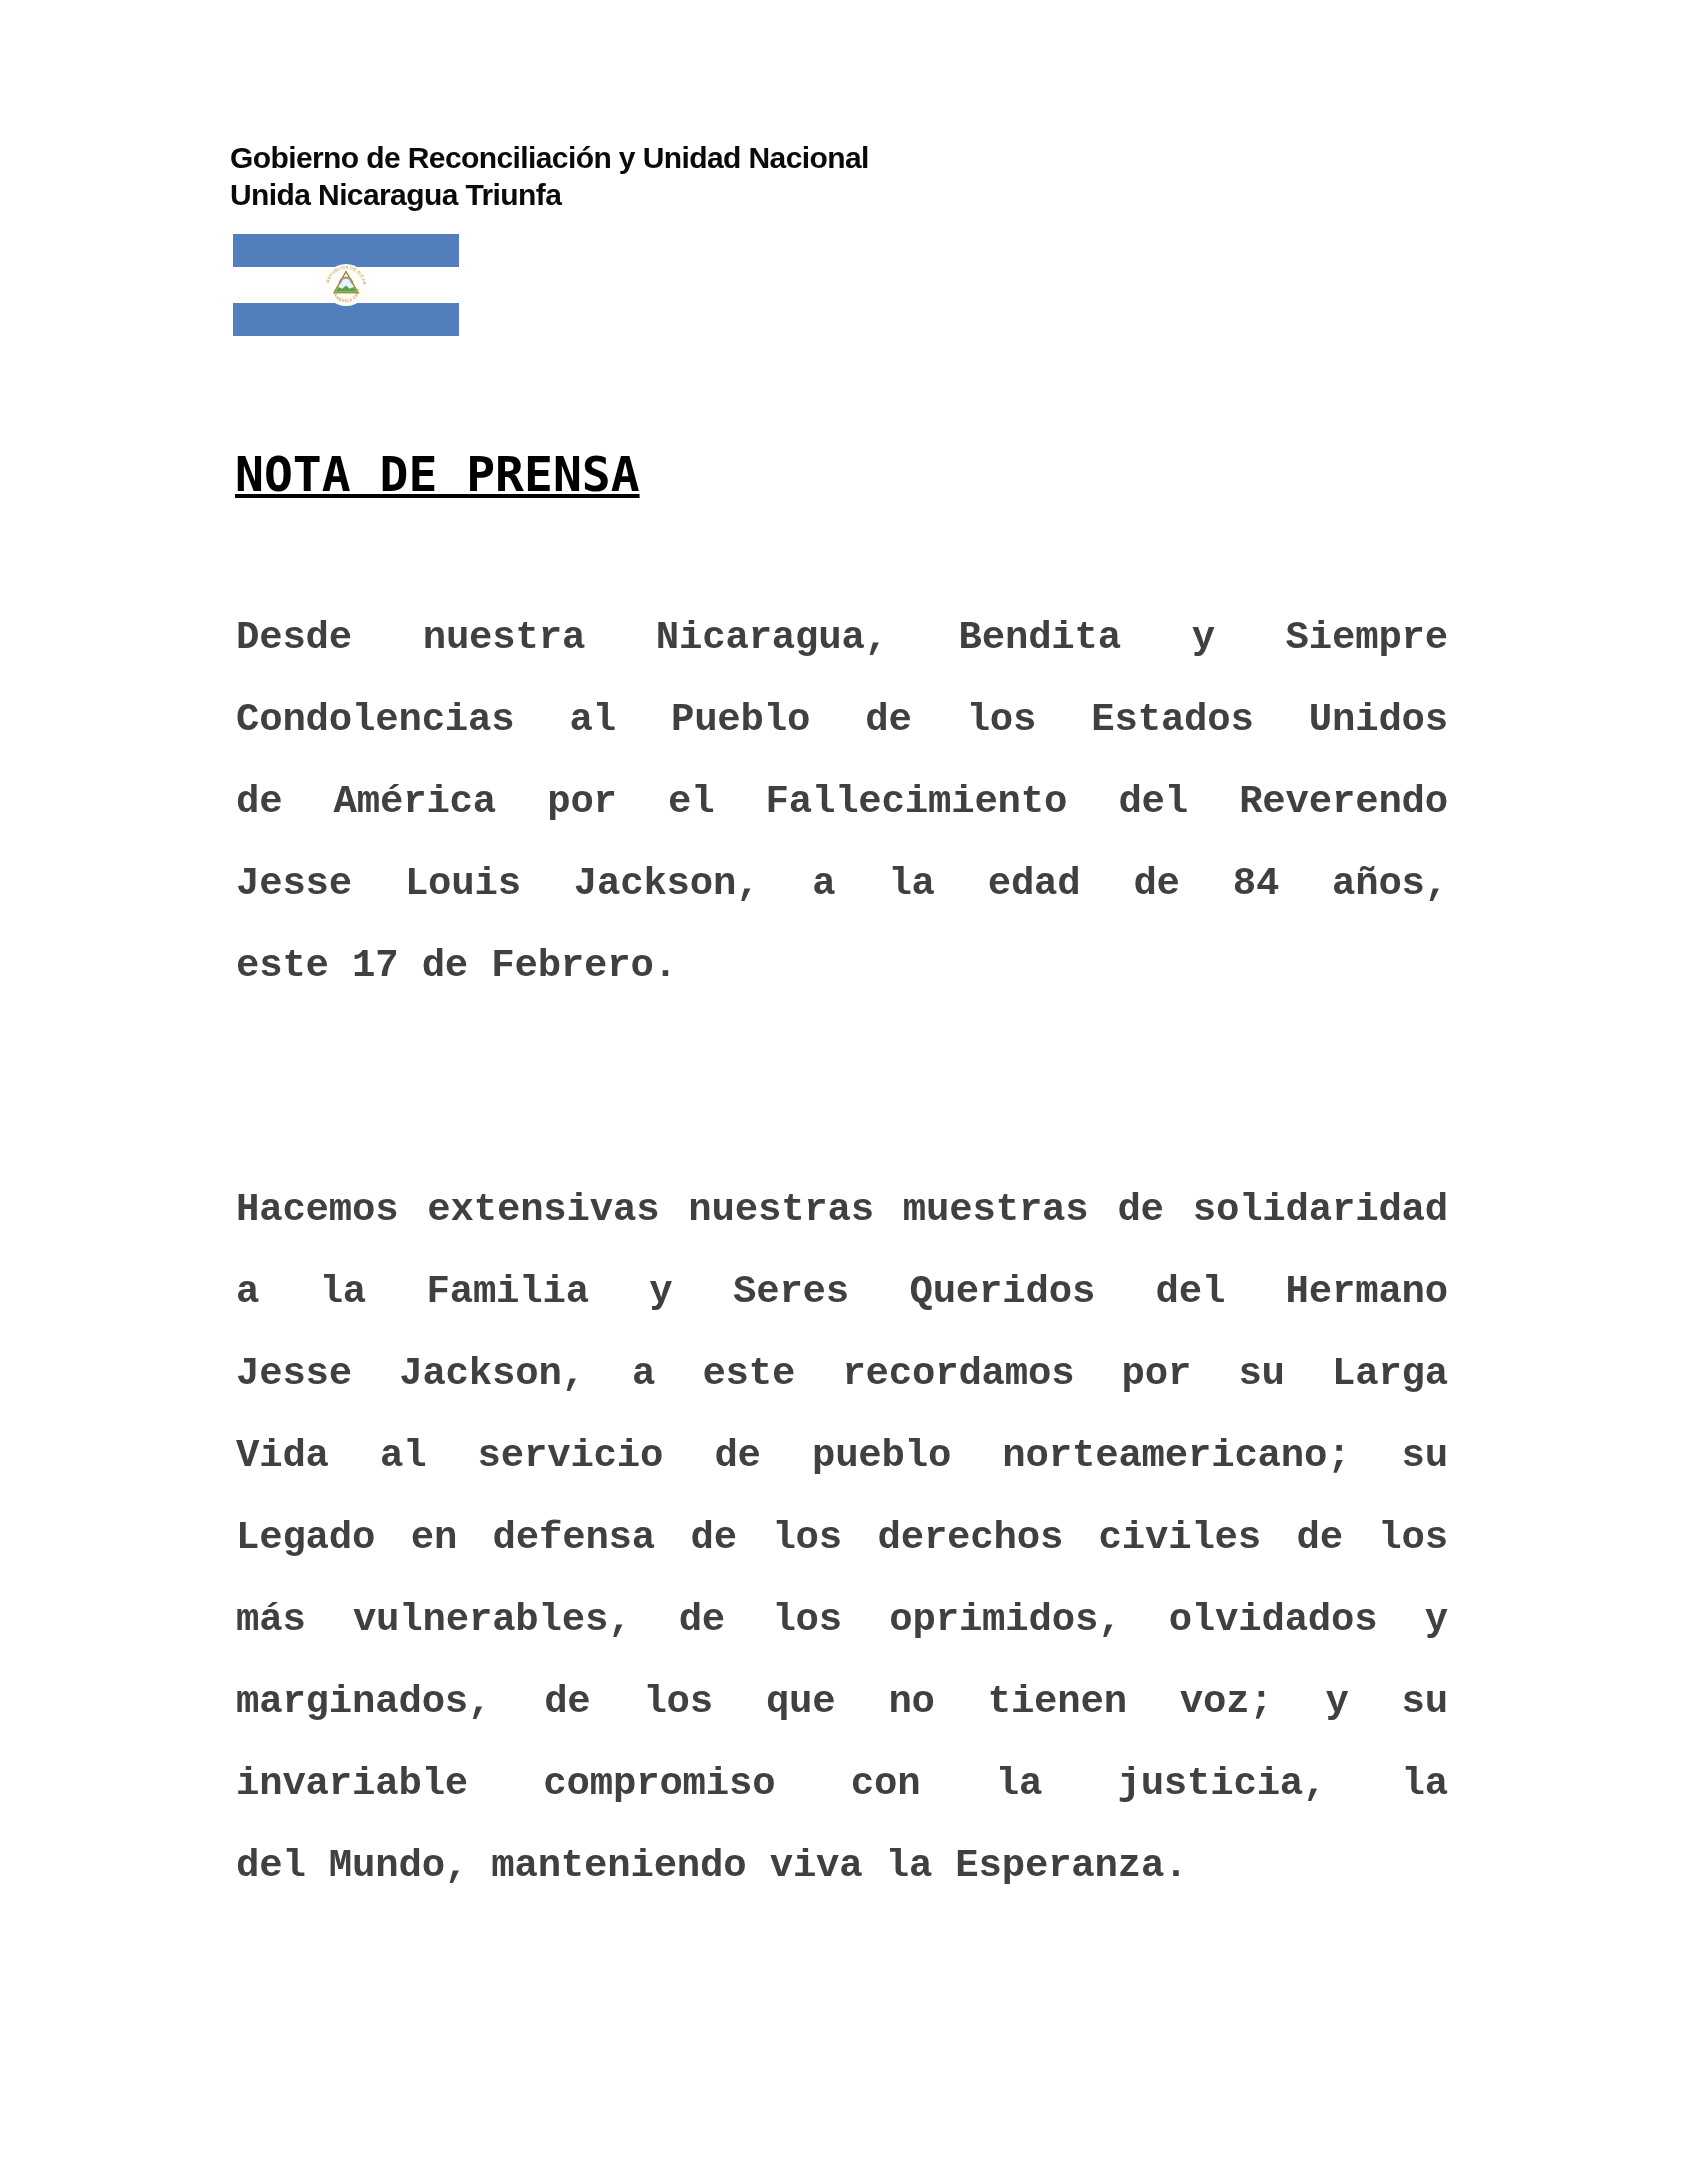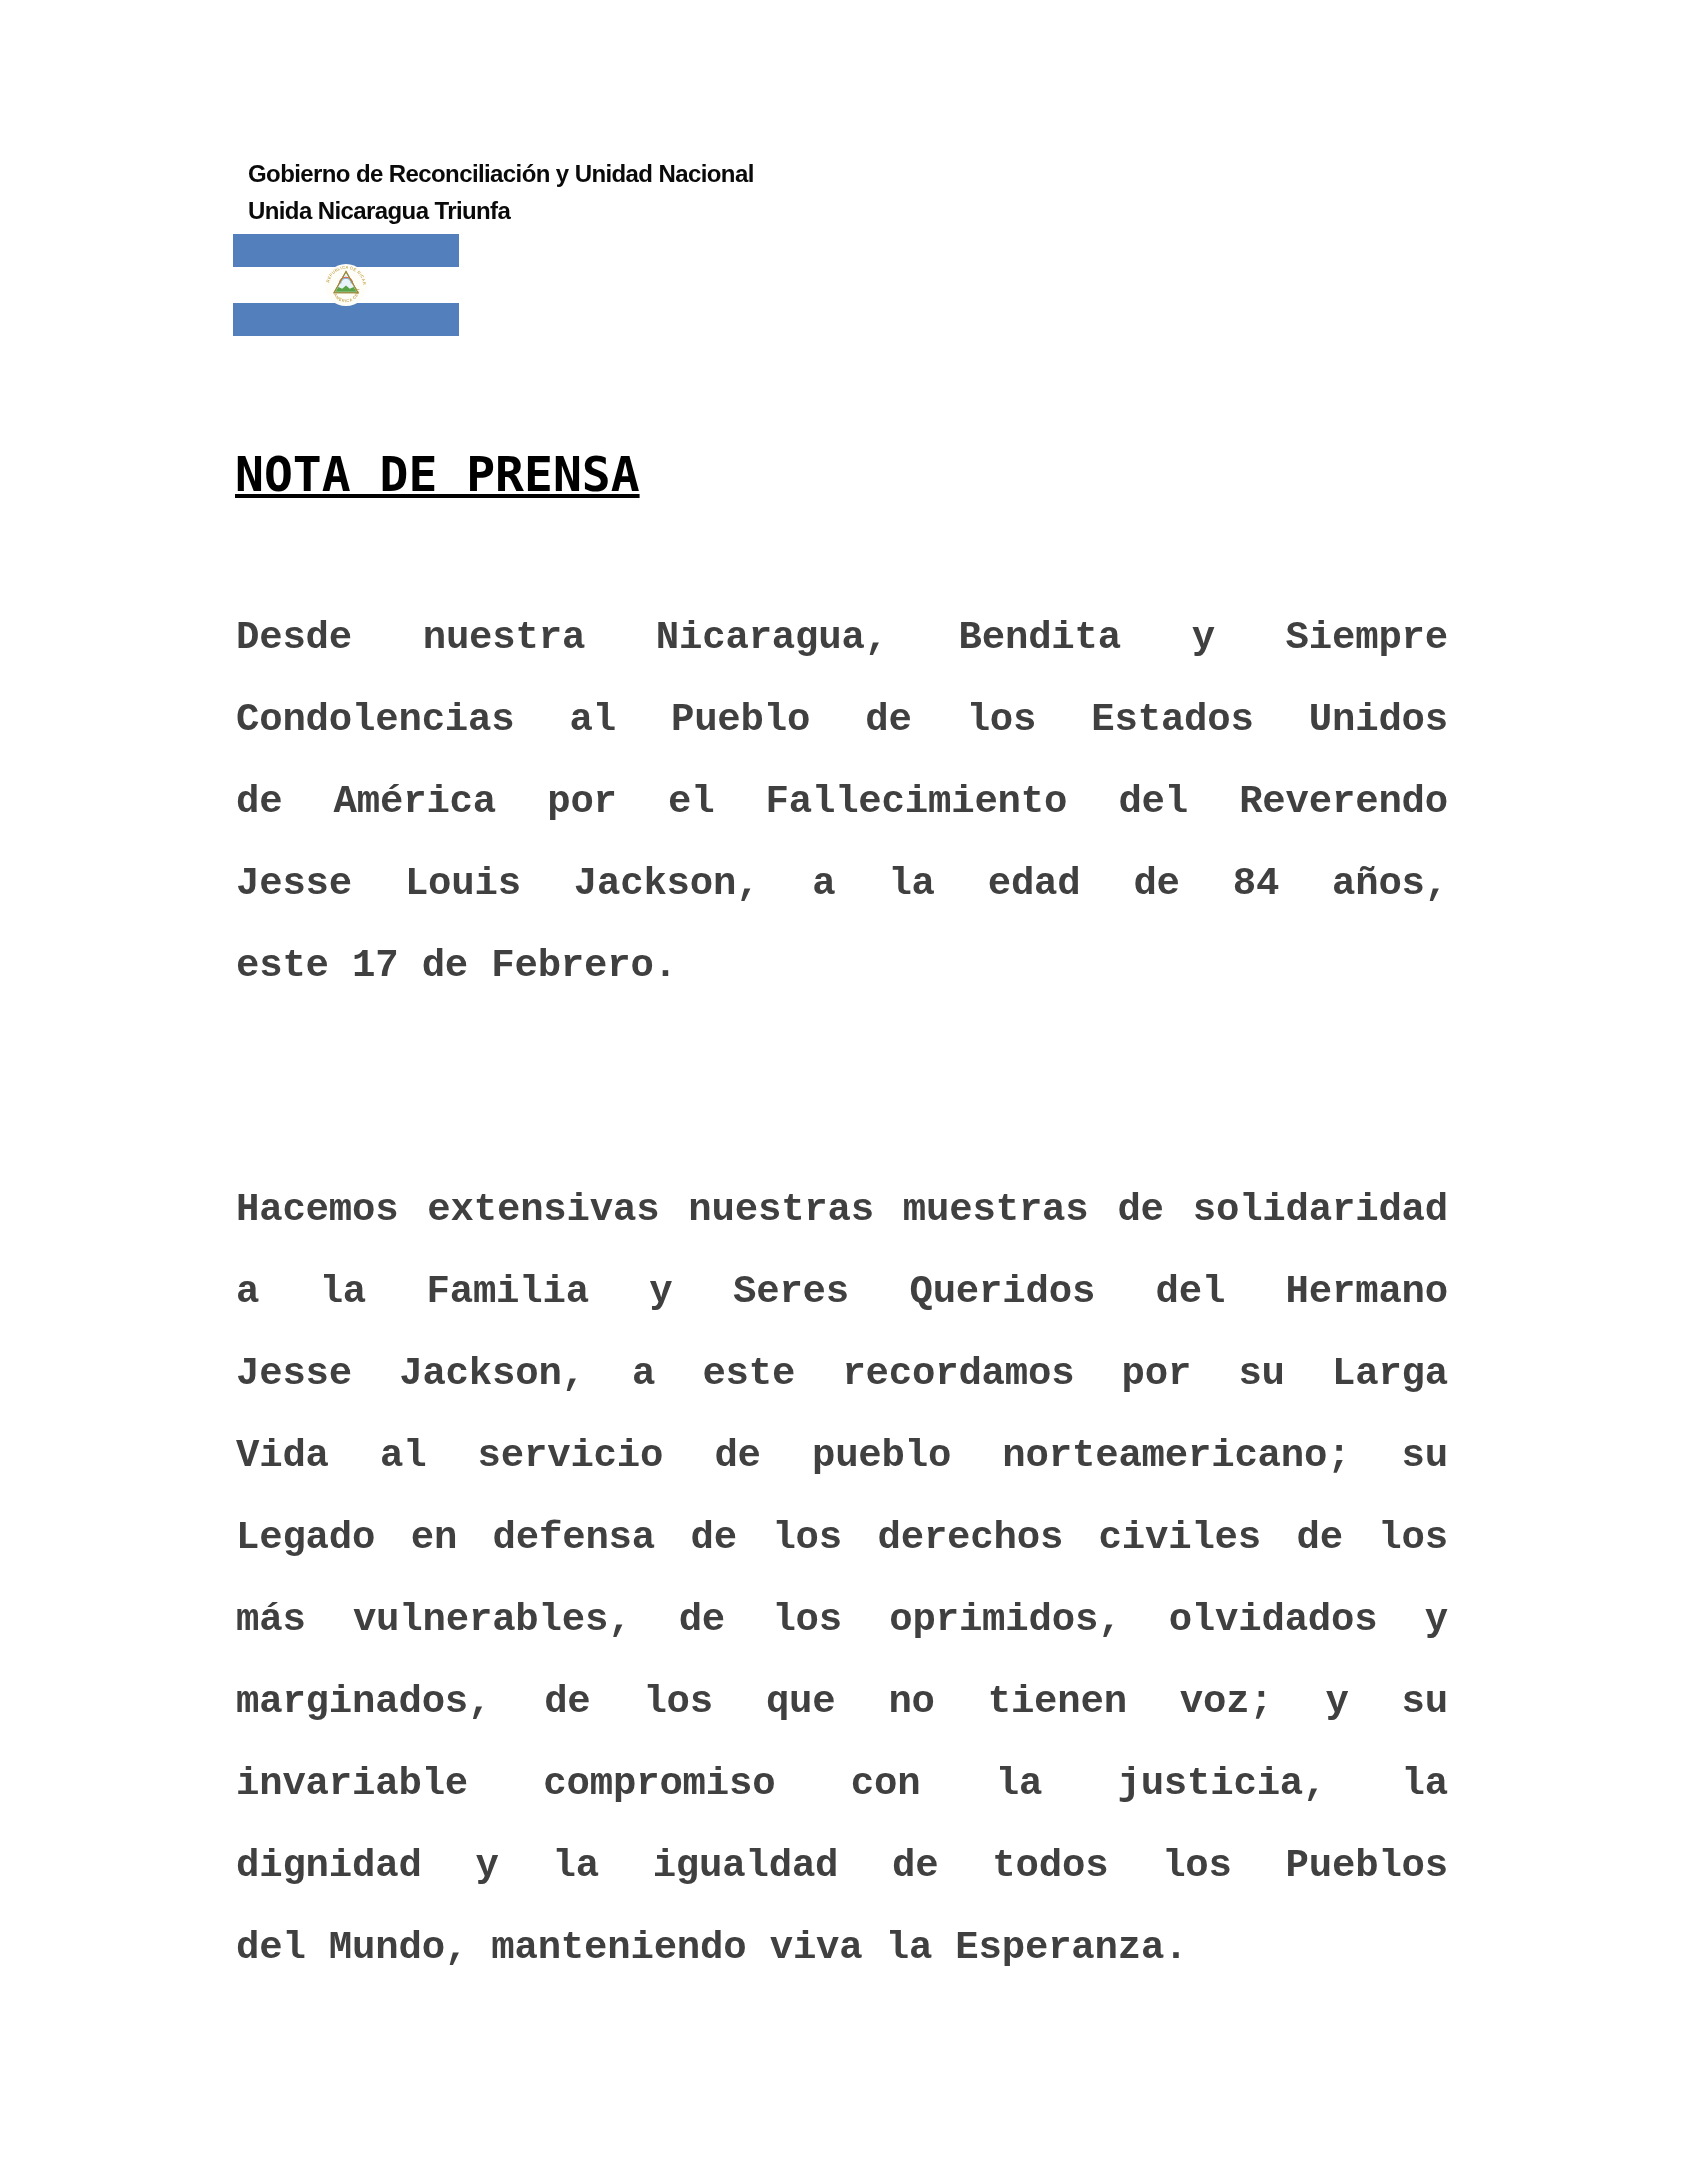--- a/index.html
+++ b/index.html
@@ -9,30 +9,29 @@
   }
   .page {
     position: relative;
     width: 1683px;
     height: 2178px;
     background: #ffffff;
     overflow: hidden;
   }
   .doc-header {
     position: absolute;
-    left: 248px;
+    left: 230px;
     top: 139px;
     font-family: "Liberation Sans", sans-serif;
     font-weight: bold;
-    font-size: 24px;
+    font-size: 30px;
     line-height: 37px;
     letter-spacing: -0.6px;
     color: #0a0a0a;
     white-space: nowrap;
-    margin-top: 16px;
   }
   .flag {
     position: absolute;
     left: 233px;
     top: 234px;
     width: 226px;
     height: 102px;
   }
   .flag .stripe-top    { position:absolute; left:0; top:0;    width:226px; height:33px; background:#5380bc; }
   .flag .stripe-mid    { position:absolute; left:0; top:33px; width:226px; height:37px; background:#ffffff; }
@@ -125,18 +124,17 @@
 
   <div class="para para-2">
     <div class="line">Hacemos extensivas nuestras muestras de solidaridad</div>
     <div class="line">a la Familia y Seres Queridos del Hermano</div>
     <div class="line">Jesse Jackson, a este recordamos por su Larga</div>
     <div class="line">Vida al servicio de pueblo norteamericano; su</div>
     <div class="line">Legado en defensa de los derechos civiles de los</div>
     <div class="line">más vulnerables, de los oprimidos, olvidados y</div>
     <div class="line">marginados, de los que no tienen voz; y su</div>
     <div class="line">invariable compromiso con la justicia, la</div>
-    <div class="line">dignidad y la igualdad de todos los Pueblos</div>
     <div class="line last">del Mundo, manteniendo viva la Esperanza.</div>
   </div>
 
 </div>
 
 
 </body></html>

